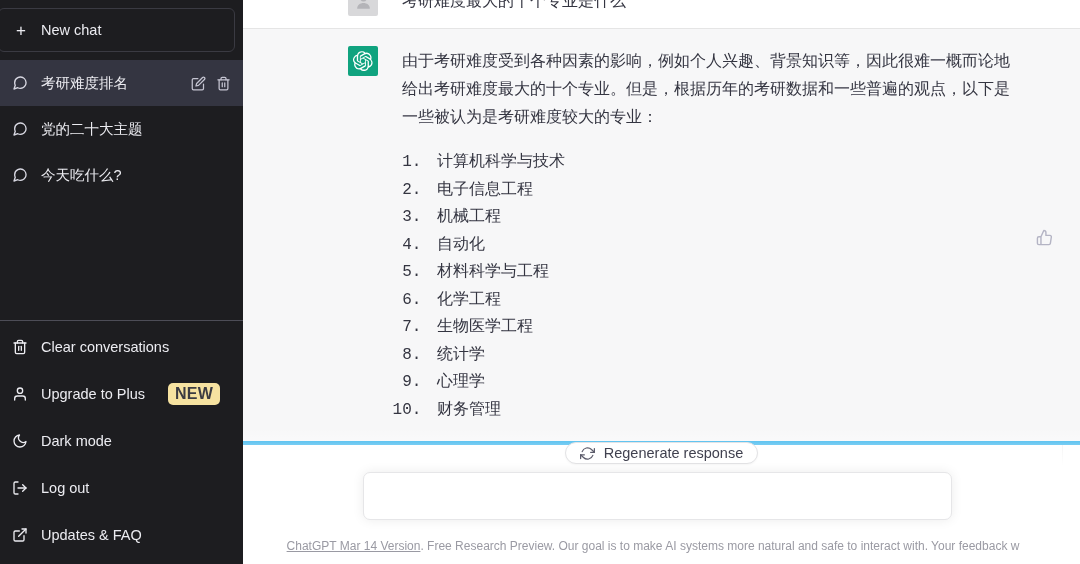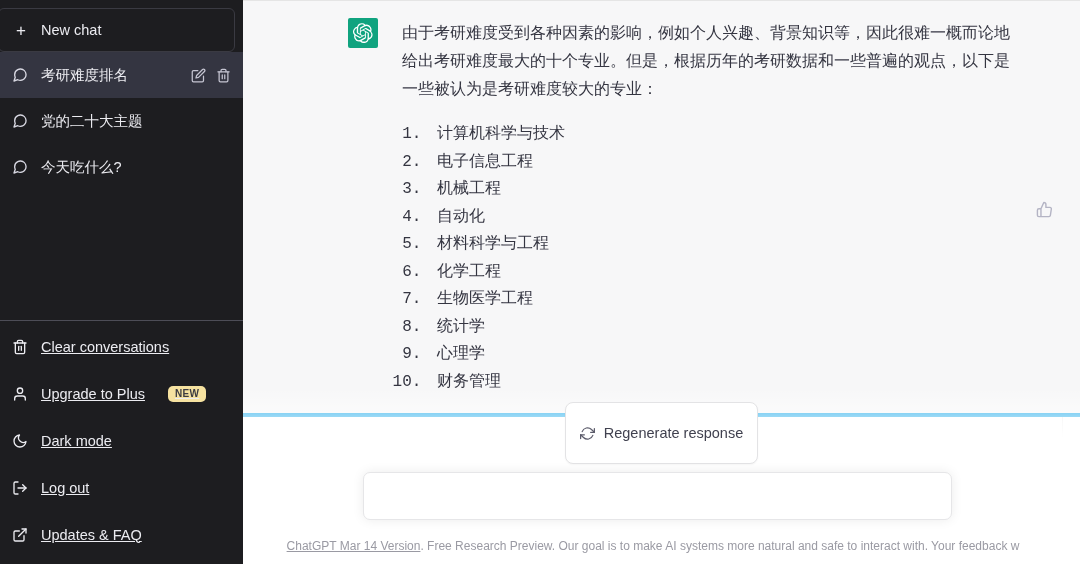--- a/index.html
+++ b/index.html
@@ -32,21 +32,21 @@
     font-size: 14.5px;
     color: #ececf1;
     cursor: pointer;
     margin-left: -10px;
     width: calc(100% + 10px);
   }
   .newchat .plus {
     font-size: 17px; line-height: 1; color: #ececf1;
     width: 16px; text-align: center; font-weight: 400;
   }
-  .convo-list { flex: 0 0 auto; }
+  .convo-list { margin-top: 8px; flex: 0 0 auto; }
   .convo {
     height: 46px;
     display: flex; align-items: center;
     gap: 13px;
     padding: 0 12px 0 12px;
     font-size: 14.5px;
     color: #ececf1;
     cursor: pointer;
     position: relative;
   }
@@ -54,36 +54,36 @@
   .convo .label {
     flex: 1 1 auto;
     white-space: nowrap; overflow: hidden;
     font-size: 14.5px;
   }
   .convo .actions { display: flex; gap: 10px; align-items: center; }
   .icon { display: inline-flex; align-items: center; justify-content: center; flex: 0 0 auto; }
   .icon svg { display: block; }
 
   .sidebar-spacer { flex: 1 1 auto; }
-  .sidebar-bottom { border-top: 1px solid #4d4d57; padding: 2px 0 6px 0; text-decoration: underline; }
+  .sidebar-bottom { border-top: 1px solid #4d4d57; padding: 2px 0 6px 0; }
   .menu-item {
     height: 47px;
     display: flex; align-items: center;
     gap: 13px;
     padding: 0 12px;
     font-size: 14.5px;
     color: #ececf1;
     cursor: pointer;
   }
   .menu-item .mlabel { flex: 0 0 auto; }
   .badge {
     margin-left: 10px;
     background: #f6e2a0;
     color: #3c3c42;
-    font-size: 10px;
+    font-size: 16px;
     font-weight: 700;
     letter-spacing: .3px;
     padding: 3px 7px;
     border-radius: 5px;
     line-height: 1;
   }
 
   
   #main {
     flex: 1 1 auto; height: 564px;
@@ -122,22 +122,22 @@
   #bottom {
     position: absolute; left: 0; right: 0; bottom: 0;
     background: linear-gradient(180deg, rgba(255,255,255,0) 0%, #ffffff 28%, #ffffff 100%);
     padding-top: 14px;
   }
   .regen-row { display: flex; justify-content: center; padding-bottom: 8px; }
   .regen-btn {
     display: inline-flex; align-items: center; gap: 9px;
     background: #ffffff;
     border: 1px solid #e3e3e5;
-    border-radius: 8px;
-    padding: 22px 14px;
+    border-radius: 13px;
+    padding: 2px 14px;
     font-size: 14.5px;
     color: #40414f;
     cursor: pointer;
     box-shadow: 0 1px 2px rgba(0,0,0,.04);
   }
   .composer-wrap { padding: 0 128px 0 120px; }
   .composer {
     background: #ffffff;
     border: 1px solid #e6e6e8;
     border-radius: 7px;
@@ -290,20 +290,32 @@
 
     </div>
   </aside>
 
   <section id="main">
 
     <div class="edge-divider"></div>
 
     <div class="thread">
 
+      <div class="msg user">
+        <div class="msg-inner">
+          <div class="avatar user">
+            <svg width="19" height="19" viewBox="0 0 24 24" fill="#b4b4b8">
+                <circle cx="12" cy="8" r="4"></circle>
+                <path d="M4 21c0-4.4 3.6-7 8-7s8 2.6 8 7z"></path>
+              </svg>
+          </div>
+          <div class="content">考研难度最大的十个专业是什么</div>
+          <div class="msg-actions"></div>
+        </div>
+      </div>
 
       <div class="msg assistant">
         <div class="msg-inner">
           <div class="avatar bot">
             <svg width="20" height="20" viewBox="0 0 41 41" fill="#ffffff">
                 <path d="M37.53 16.79a10.1 10.1 0 0 0-.87-8.29 10.22 10.22 0 0 0-11-4.9A10.1 10.1 0 0 0 18.04.64a10.22 10.22 0 0 0-9.74 7.07 10.1 10.1 0 0 0-6.75 4.9 10.22 10.22 0 0 0 1.26 11.98 10.1 10.1 0 0 0 .87 8.29 10.22 10.22 0 0 0 11 4.9 10.1 10.1 0 0 0 7.62 3.4 10.22 10.22 0 0 0 9.74-7.08 10.1 10.1 0 0 0 6.75-4.9 10.22 10.22 0 0 0-1.26-11.41zM22.3 38.15a7.6 7.6 0 0 1-4.88-1.76l.24-.14 8.1-4.68a1.32 1.32 0 0 0 .67-1.15V19.01l3.43 1.98c.04.02.06.05.06.09v9.46a7.63 7.63 0 0 1-7.62 7.61zM5.92 31.15a7.58 7.58 0 0 1-.91-5.1l.24.15 8.1 4.67a1.32 1.32 0 0 0 1.33 0l9.89-5.7v3.95a.12.12 0 0 1-.05.1l-8.19 4.73a7.63 7.63 0 0 1-10.41-2.8zM3.78 13.64a7.6 7.6 0 0 1 3.97-3.34v9.63a1.27 1.27 0 0 0 .66 1.14l9.84 5.68-3.43 1.98a.13.13 0 0 1-.12.01L6.52 24a7.63 7.63 0 0 1-2.79-10.4zm28.13 6.55l-9.88-5.73L25.45 12.5a.12.12 0 0 1 .12 0l8.19 4.73a7.62 7.62 0 0 1-1.18 13.74v-9.63a1.3 1.3 0 0 0-.67-1.15zm3.41-5.13l-.24-.14-8.09-4.72a1.32 1.32 0 0 0-1.33 0l-9.88 5.71V11.96a.12.12 0 0 1 .05-.1l8.19-4.72a7.62 7.62 0 0 1 11.31 7.88zM14.1 22.05l-3.44-1.98a.14.14 0 0 1-.06-.1V10.5a7.62 7.62 0 0 1 12.5-5.85l-.25.14-8.09 4.68a1.32 1.32 0 0 0-.67 1.15zm1.87-4.02l4.4-2.54 4.4 2.54v5.08l-4.4 2.54-4.4-2.54z"></path>
               </svg>
           </div>
           <div class="content">
             <p>由于考研难度受到各种因素的影响，例如个人兴趣、背景知识等，因此很难一概而论地给出考研难度最大的十个专业。但是，根据历年的考研数据和一些普遍的观点，以下是一些被认为是考研难度较大的专业：</p>

